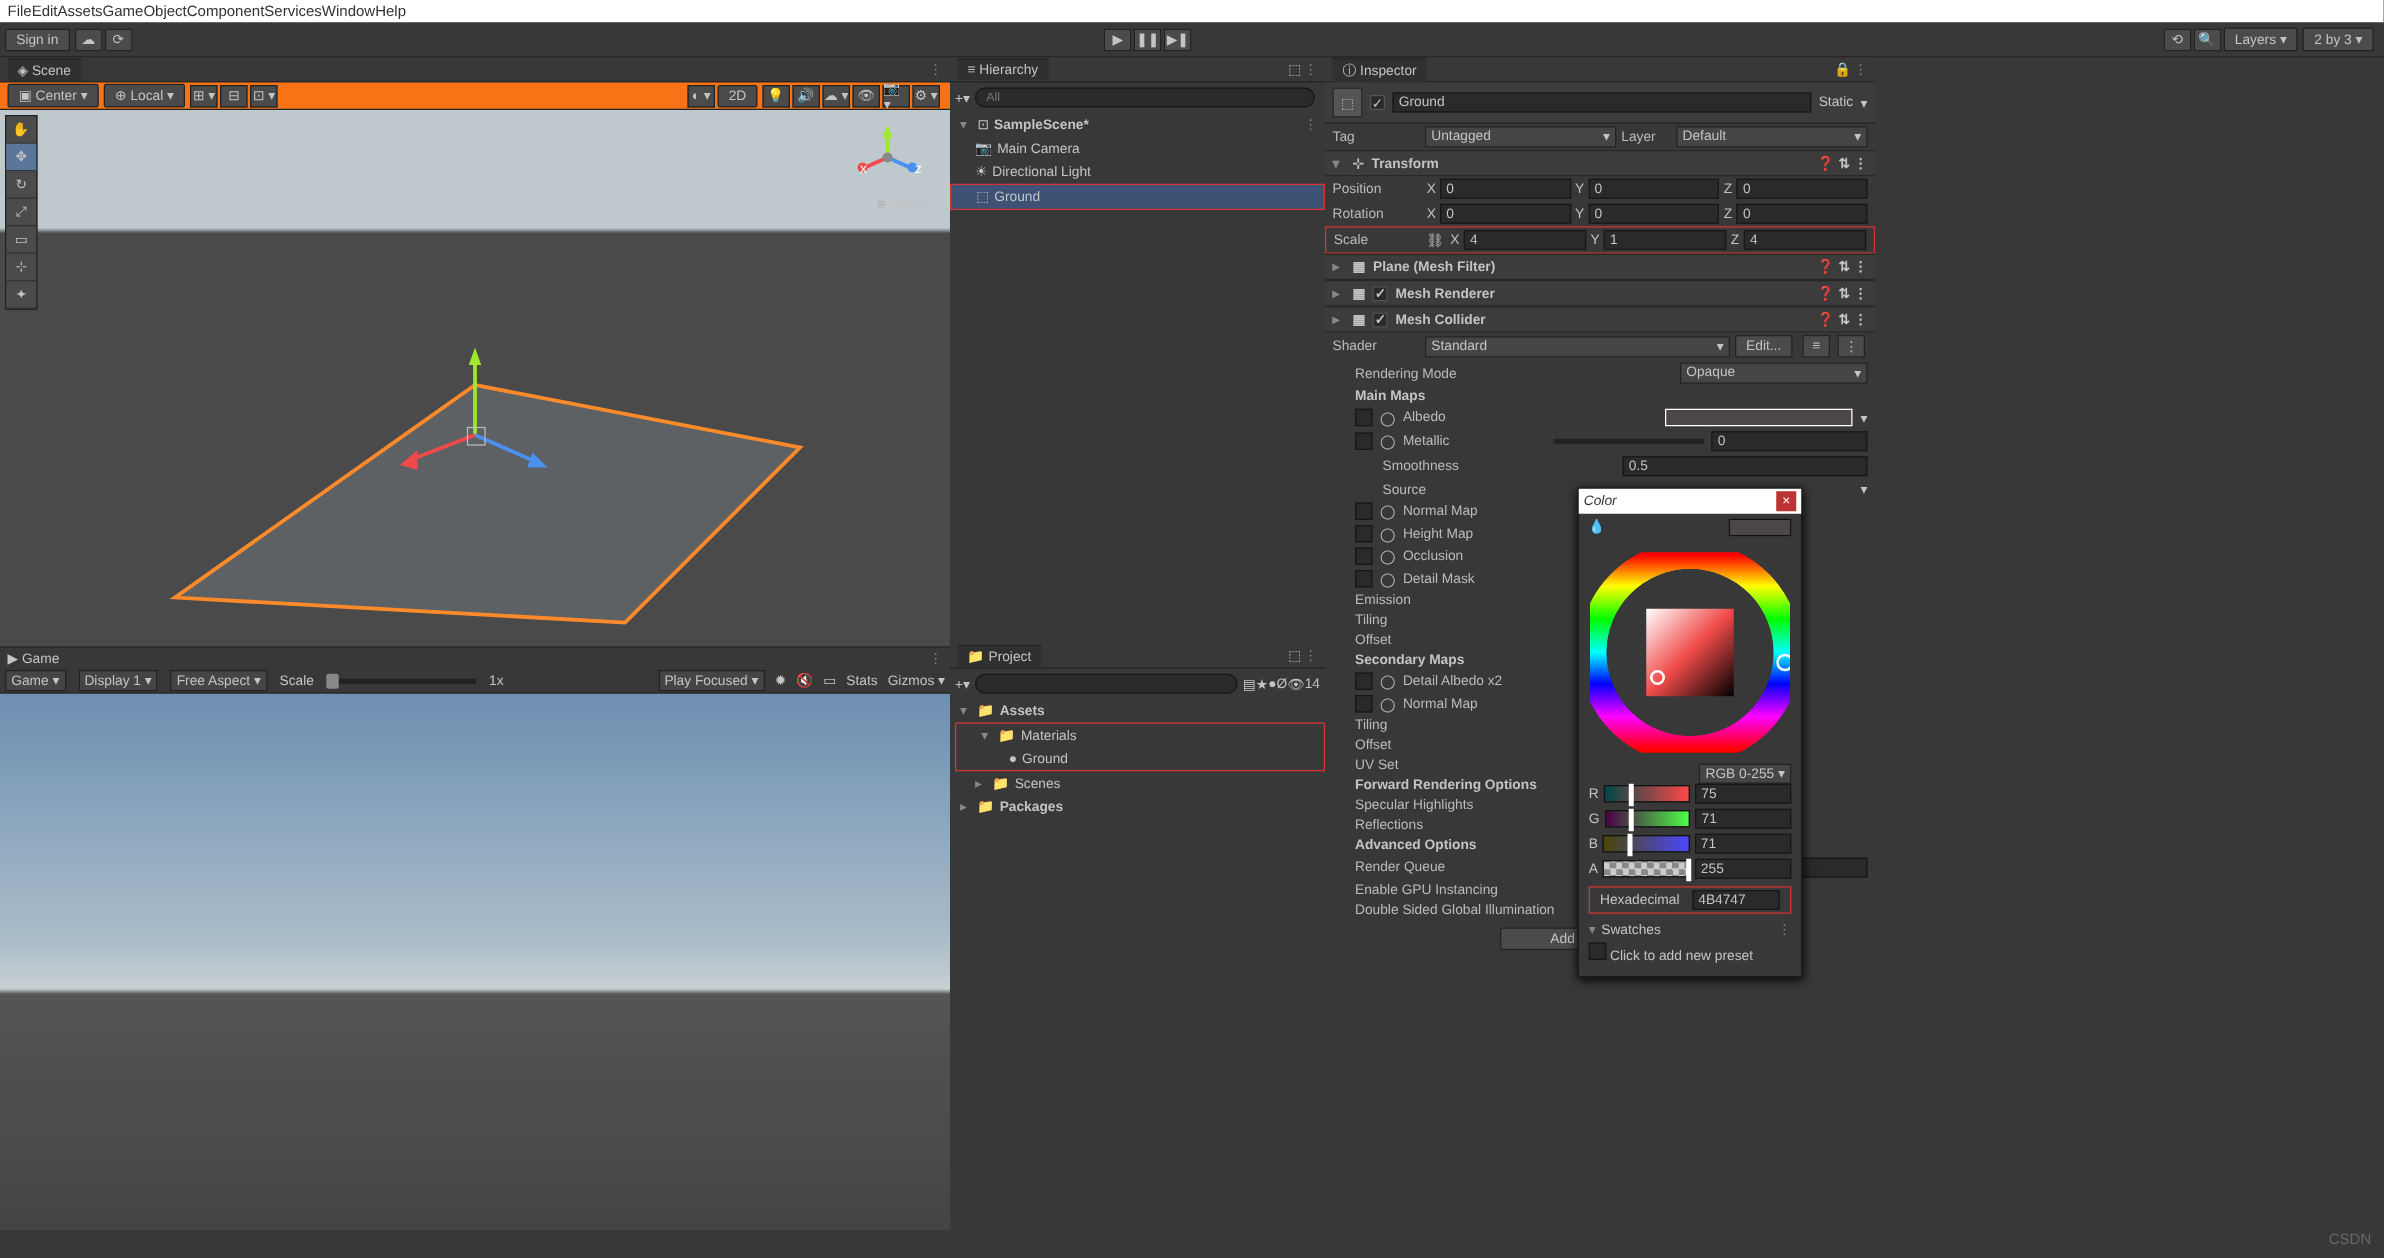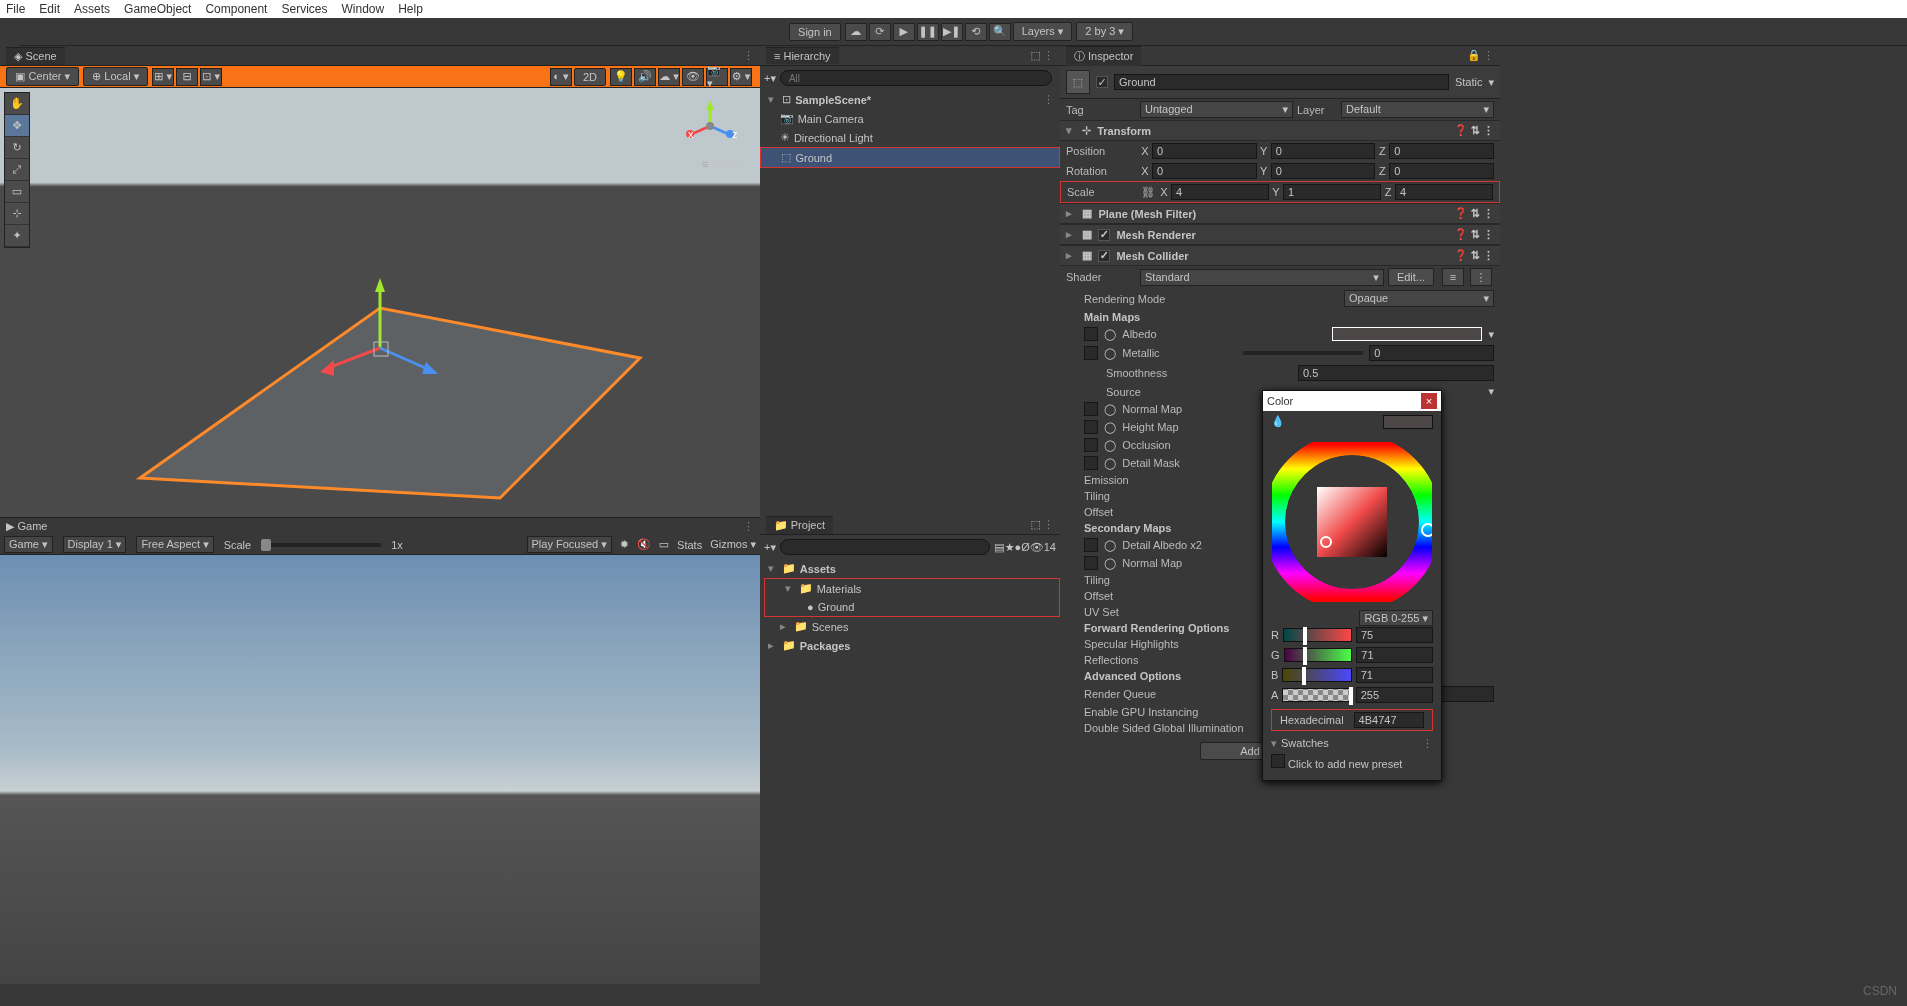--- a/index.html
+++ b/index.html
@@ -1,20 +1,20 @@
 <!DOCTYPE html>
 <html><head>
 <meta charset="utf-8">
 <style>
 * { margin:0; padding:0; box-sizing:border-box; font-family:"Segoe UI",Arial,sans-serif; font-size:11px; color:#c4c4c4; }
 body { background:#383838; width:1907px; height:1006px; overflow:hidden; }
 .row { display:flex; align-items:center; }
-.menubar { background:#fff; height:18px; padding:2px 6px; gap:14px; }
+.menubar { background:#fff; height:18px; padding:2px 6px; }
 .menubar span { color:#333; font-size:12px; }
-.toolbar-top { background:#383838; height:28px; border-bottom:1px solid #222; justify-content:center; padding:2px 4px;margin-left:19px; }
+.toolbar-top { background:#383838; height:28px; border-bottom:1px solid #222; justify-content:space-between; padding:2px 4px; }
 .pill { background:#4b4b4b; border:1px solid #222; padding:2px 8px; border-radius:2px; margin-right:4px; font-size:11px; cursor:pointer; }
 .icon-btn { width:22px; height:18px; background:#4b4b4b; border:1px solid #222; display:inline-flex; align-items:center; justify-content:center; margin-right:2px; cursor:pointer; }
 .main { display:flex; height:938px; }
 .left { width:760px; display:flex; flex-direction:column; }
 .mid { width:300px; display:flex; flex-direction:column; }
 .right { width:440px; display:flex; flex-direction:column; background:#383838; }
 .right-spacer { flex:1; background:#383838; }
 .panel-tab { background:#383838; height:20px; border-bottom:1px solid #222; padding:2px 6px; display:flex; align-items:center; justify-content:space-between; }
 .panel-tab .tab { background:#303030; padding:2px 8px; border-top:1px solid #222; }
 .scene-bar { background:#f97316; height:22px; border-bottom:1px solid #222; display:flex; align-items:center; justify-content:space-between; padding:0 6px; }
@@ -41,21 +41,21 @@
 .field { background:#2a2a2a; border:1px solid #161616; padding:1px 4px; height:16px; font-size:11px; flex:1; min-width:0; }
 .num-field { width:50px; }
 .xyz { display:flex; gap:2px; flex:1; align-items:center; }
 .xyz span { width:10px; text-align:center; }
 .comp-header { background:#3c3c3c; padding:3px 6px; display:flex; align-items:center; gap:6px; border-bottom:1px solid #282828; border-top:1px solid #282828; font-weight:bold; }
 .mat-row { padding:2px 6px 2px 24px; display:flex; align-items:center; gap:6px; }
 .mat-row label { flex:1; font-size:11px; color:#bbb; }
 .slot { width:14px; height:14px; background:#2a2a2a; border:1px solid #161616; }
 .color-picker { position:absolute; right:58px; top:344px; width:180px; background:#383838; border:1px solid #111; box-shadow:0 2px 8px #000; padding-bottom:8px; z-index:10; }
 .cp-head { background:#fff; color:#333; height:20px; display:flex; align-items:center; justify-content:space-between; padding:0 4px; }
-.cp-head span { color:#333; }
+.cp-head span { color:#333;font-style:italic; }
 .cp-close { background:#b33; color:#fff; width:16px; height:16px; display:flex; align-items:center; justify-content:center; cursor:pointer; }
 .cp-wheel { margin:10px auto; width:160px; height:160px; position:relative; }
 .cp-slider { display:flex; align-items:center; gap:4px; padding:2px 8px; }
 .cp-slider .track { flex:1; height:14px; border:1px solid #111; position:relative; }
 .cp-slider .val { width:30px; }
 .dd { background:#454545; border:1px solid #222; padding:1px 4px; font-size:11px; }
 .checkbox { width:12px; height:12px; background:#2a2a2a; border:1px solid #555; display:inline-flex; align-items:center; justify-content:center; }
 .foldout { width:10px; display:inline-block; color:#888; }
 svg { display:block; }
 .search { flex:1; background:#2a2a2a; border:1px solid #161616; border-radius:10px; height:16px; padding:0 8px; font-size:10px; color:#888; margin:2px 4px; }

